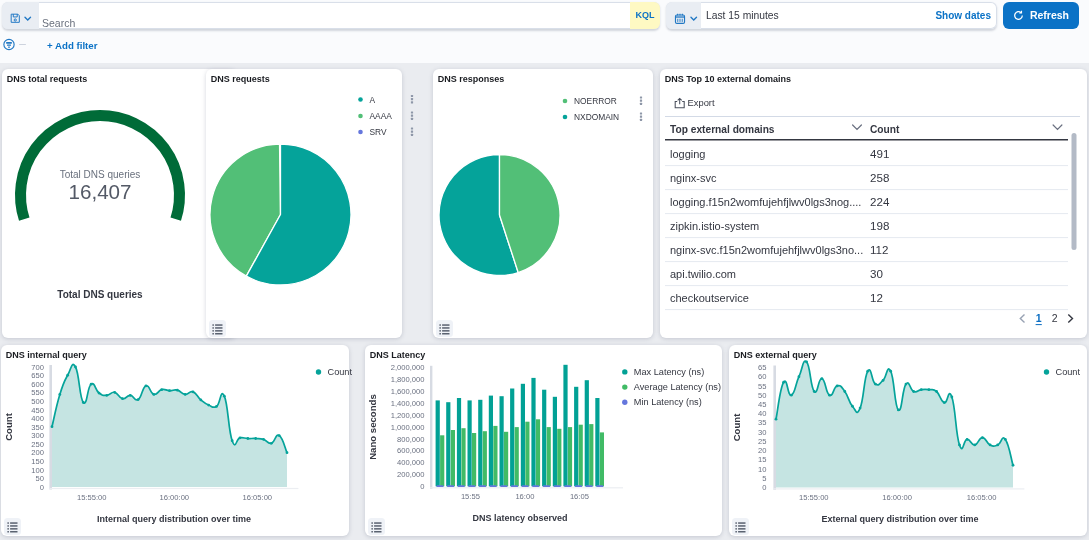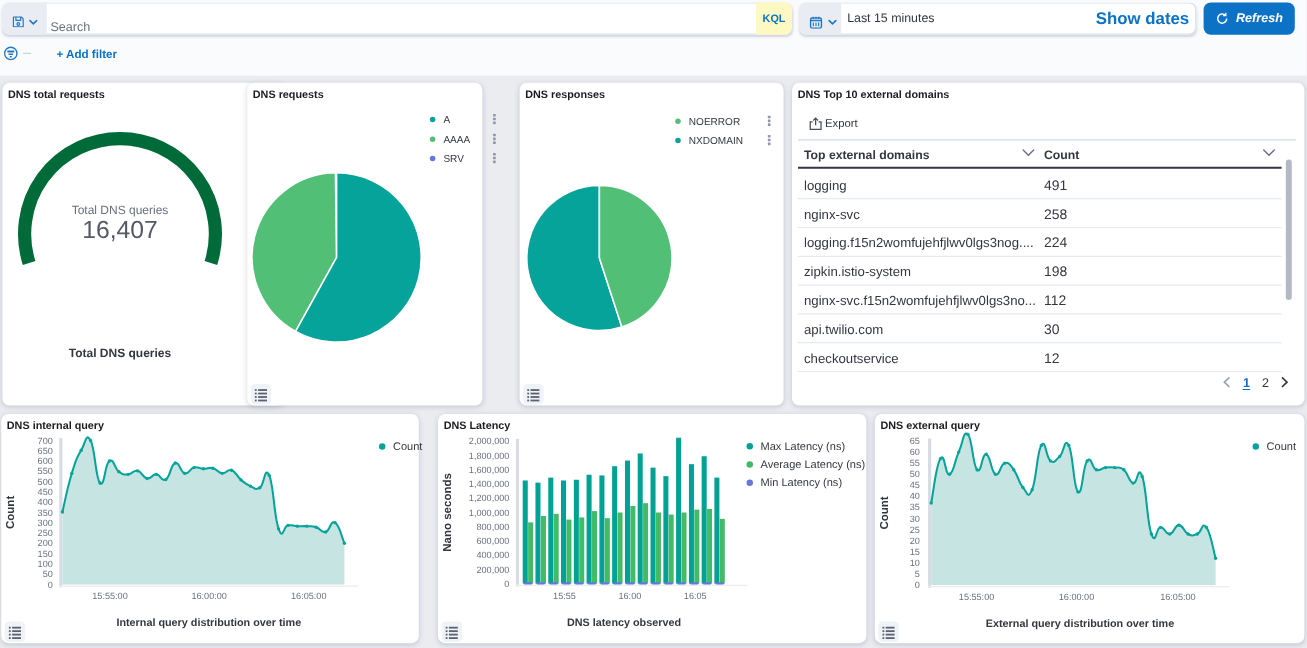--- a/index.html
+++ b/index.html
@@ -13,24 +13,24 @@
   display:flex; align-items:flex-end; }
 .searchbtn { width:37px; height:26.5px; background:#E9EDF3; border-radius:6px 0 0 6px; position:relative; }
 .searchin { flex:1; padding-left:3px; font-size:10.5px; color:#69707D; }
 .kql { width:30px; height:26.5px; background:#fef9c3; border-radius:0 6px 6px 0;
   display:flex; align-items:center; justify-content:center; font-size:9px; font-weight:bold; color:#0B72C6; }
 .datewrap { position:absolute; left:666px; top:2px; width:331px; height:26.5px; background:#fff;
   border-radius:6px; box-shadow:inset 0 0 0 1px #D9DFE9, 0 1.5px 2px rgba(120,130,150,0.3);
   display:flex; align-items:center; }
 .datebtn { width:35px; height:26.5px; background:#E9EDF3; border-radius:6px 0 0 6px; position:relative; }
 .datetxt { flex:1; padding-left:5px; font-size:10.3px; color:#343741; }
-.showdates { padding-right:6px; font-size:14px; font-weight:bold; color:#0B72C6; }
+.showdates { padding-right:6px; font-size:10px; font-weight:bold; color:#0B72C6; }
 .refresh { position:absolute; left:1003px; top:2px; width:76px; height:26.5px; background:#0B72C6;
   border-radius:6px; display:flex; align-items:center; justify-content:center; gap:6px;
-  color:#fff; font-size:10.5px; font-weight:bold;font-style:italic; }
+  color:#fff; font-size:10.5px; font-weight:bold; }
 .dash { position:absolute; left:18.5px; top:43.6px; width:7px; height:1.9px; border-radius:1px; background:#CDD3DE; }
 .addf { position:absolute; left:32px; top:39.5px; font-size:9.7px; font-weight:bold; color:#0B72C6;margin-left:15px; }
 </style></head>
 <body>
 <div class="topbg"></div>
 
 <div class="searchwrap">
   <div class="searchbtn">
       <svg style="position:absolute;left:8px;top:10.5px" width="10.5" height="10.5" viewBox="0 0 16 16" fill="none" stroke="#2178C4" stroke-width="1.5">
         <path d="M1.8 1.8 h10.2 L14.2 4.2 V14.2 H1.8 Z" stroke-linejoin="round"></path>

